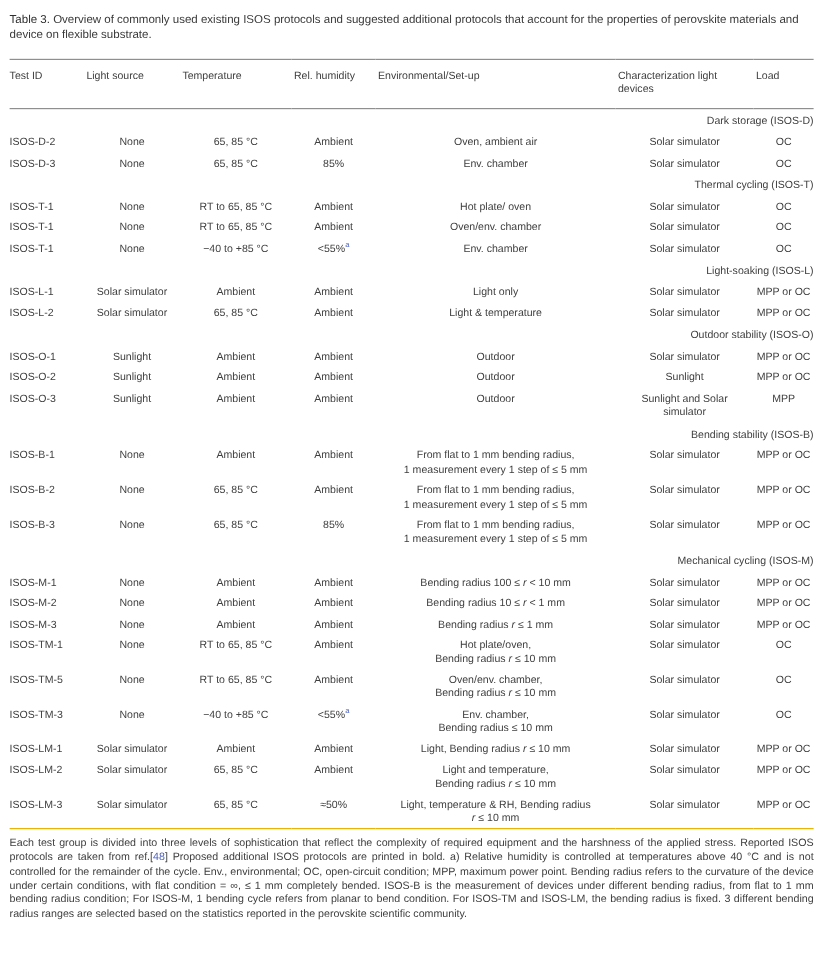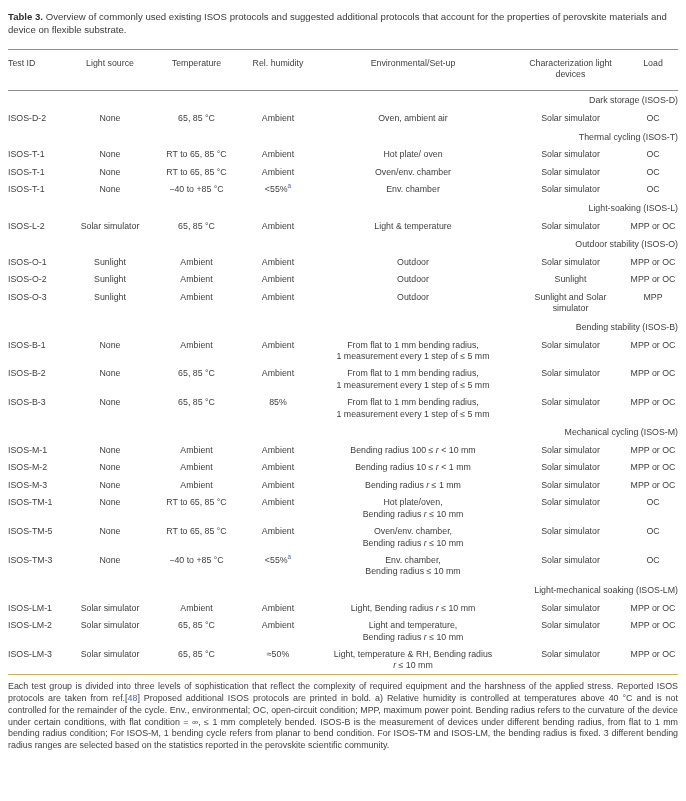--- a/index.html
+++ b/index.html
@@ -10,33 +10,32 @@
     font-family:"Liberation Sans","DejaVu Sans",sans-serif;
     color:#3e3e3e;
     background:#fff;
   }
   .caption{
     font-size:9.6px;
     line-height:1.4;
     margin:2px 0 12px 0;
     color:#3a3a3a;
   }
-  .caption b{font-weight:700;color:#2e2e2e;}
+  .caption b{font-weight:400;color:#2e2e2e;}
   table{
     width:670px;
     border-collapse:collapse;
     table-layout:fixed;
     border-top:1px solid #8f8f8f;
     border-bottom:1px solid #eab308;
   }
   thead tr{border-bottom:1px solid #8f8f8f;}
   thead td{
     font-size:8.8px;
     padding:8px 2px 9px 2px;
-    text-align:center;
     vertical-align:top;
     line-height:1.3;
     color:#3e3e3e;
   }
   tbody td{
     font-size:8.8px;
     padding:3.5px 2px 2.5px 2px;
     text-align:center;
     vertical-align:top;
     line-height:1.3;
@@ -93,20 +92,29 @@
         <tr>
           <td class="first">ISOS-D-2</td>
           <td>None</td>
           <td>65, 85 °C</td>
           <td>Ambient</td>
           <td>Oven, ambient air</td>
           <td>Solar simulator</td>
           <td>OC</td>
         </tr>
         <tr>
+          <td class="first">ISOS-D-3</td>
+          <td>None</td>
+          <td>65, 85 °C</td>
+          <td>85%</td>
+          <td>Env. chamber</td>
+          <td>Solar simulator</td>
+          <td>OC</td>
+        </tr>
+        <tr>
           <td colspan="7" class="section">Thermal cycling (ISOS-T)</td>
         </tr>
         <tr>
           <td class="first">ISOS-T-1</td>
           <td>None</td>
           <td>RT to 65, 85 °C</td>
           <td>Ambient</td>
           <td>Hot plate/ oven</td>
           <td>Solar simulator</td>
           <td>OC</td>
@@ -126,20 +134,29 @@
           <td>−40 to +85 °C</td>
           <td>&lt;55%<sup class="ref">a</sup></td>
           <td>Env. chamber</td>
           <td>Solar simulator</td>
           <td>OC</td>
         </tr>
         <tr>
           <td colspan="7" class="section">Light-soaking (ISOS-L)</td>
         </tr>
         <tr>
+          <td class="first">ISOS-L-1</td>
+          <td>Solar simulator</td>
+          <td>Ambient</td>
+          <td>Ambient</td>
+          <td>Light only</td>
+          <td>Solar simulator</td>
+          <td>MPP or OC</td>
+        </tr>
+        <tr>
           <td class="first">ISOS-L-2</td>
           <td>Solar simulator</td>
           <td>65, 85 °C</td>
           <td>Ambient</td>
           <td>Light &amp; temperature</td>
           <td>Solar simulator</td>
           <td>MPP or OC</td>
         </tr>
         <tr>
           <td colspan="7" class="section">Outdoor stability (ISOS-O)</td>
@@ -252,23 +269,20 @@
         <tr>
           <td class="first">ISOS-TM-3</td>
           <td>None</td>
           <td>−40 to +85 °C</td>
           <td>&lt;55%<sup class="ref">a</sup></td>
           <td>Env. chamber,<br>Bending radius ≤ 10 mm</td>
           <td>Solar simulator</td>
           <td>OC</td>
         </tr>
         <tr>
-          <td colspan="7" class="section">Light-mechanical soaking (ISOS-LM)</td>
-        </tr>
-        <tr>
           <td class="first">ISOS-LM-1</td>
           <td>Solar simulator</td>
           <td>Ambient</td>
           <td>Ambient</td>
           <td>Light, Bending radius <i>r</i> ≤ 10 mm</td>
           <td>Solar simulator</td>
           <td>MPP or OC</td>
         </tr>
         <tr>
           <td class="first">ISOS-LM-2</td>

